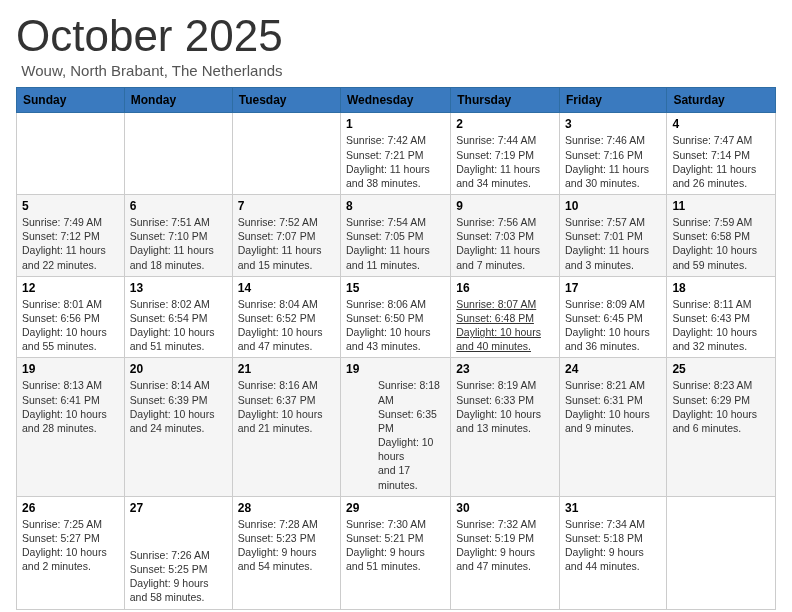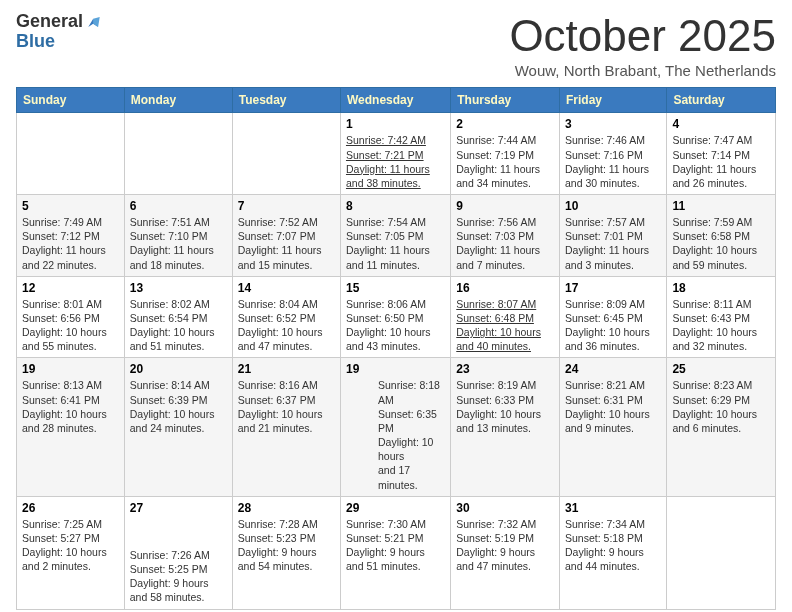--- a/index.html
+++ b/index.html
@@ -55,21 +55,21 @@
       margin-top: 2px;
     }
     .calendar {
       width: 100%;
       border-collapse: collapse;
       border: 1px solid #ccc;
       font-size: 11px;
     }
     .calendar th {
       background: #3a7abf;
-      color: #fef9c3;
+      color: #000000;
       text-align: left;
       padding: 5px 6px;
       font-size: 12px;
       font-weight: bold;
       border: 1px solid #2e6da4;
     }
     .calendar td {
       border: 1px solid #ccc;
       vertical-align: top;
       padding: 4px 5px;
@@ -94,30 +94,20 @@
     .row2 td { background: #f5f5f5 !important; }
     .row3 td { background: #fff !important; margin-left: 41px; }
     .row4 td { background: #f5f5f5 !important; }
     .row5 td { background: #fff !important; }
   </style>
 </head>
 <body>
 
 <div class="page">
   <div class="header">
-    <div class="logo">
-      <div style="display:flex;align-items:center;gap:2px;">
-        <span class="logo-text logo-general">General</span>
-        <svg class="logo-icon" viewBox="0 0 22 16" xmlns="http://www.w3.org/2000/svg">
-          <polygon points="4,14 10,4 16,14 10,10" fill="#3a7abf"></polygon>
-          <polygon points="10,4 18,2 16,14 10,10" fill="#5ba3d9"></polygon>
-        </svg>
-      </div>
-      <span class="logo-text logo-blue">Blue</span>
-    </div>
     <div class="title-block">
       <div class="main-title">October 2025</div>
       <div class="sub-title">Wouw, North Brabant, The Netherlands</div>
     </div>
   </div>
 
   <table class="calendar">
     <thead>
       <tr>
         <th>Sunday</th>
@@ -129,21 +119,21 @@
         <th>Saturday</th>
       </tr>
     </thead>
     <tbody id="calendar-body">
     <tr class="row1">
           <td></td>
           <td></td>
           <td></td>
           <td>
             <span class="day-num">1</span>
-            <div class="day-info" style="white-space: pre-line; text-decoration: underline;">Sunrise: 7:42 AM
+            <div class="day-info" style="white-space: pre-line;">Sunrise: 7:42 AM
 Sunset: 7:21 PM
 Daylight: 11 hours
 and 38 minutes.</div>
           </td>
           <td>
             <span class="day-num">2</span>
             <div class="day-info" style="white-space: pre-line;">Sunrise: 7:44 AM
 Sunset: 7:19 PM
 Daylight: 11 hours
 and 34 minutes.</div>

